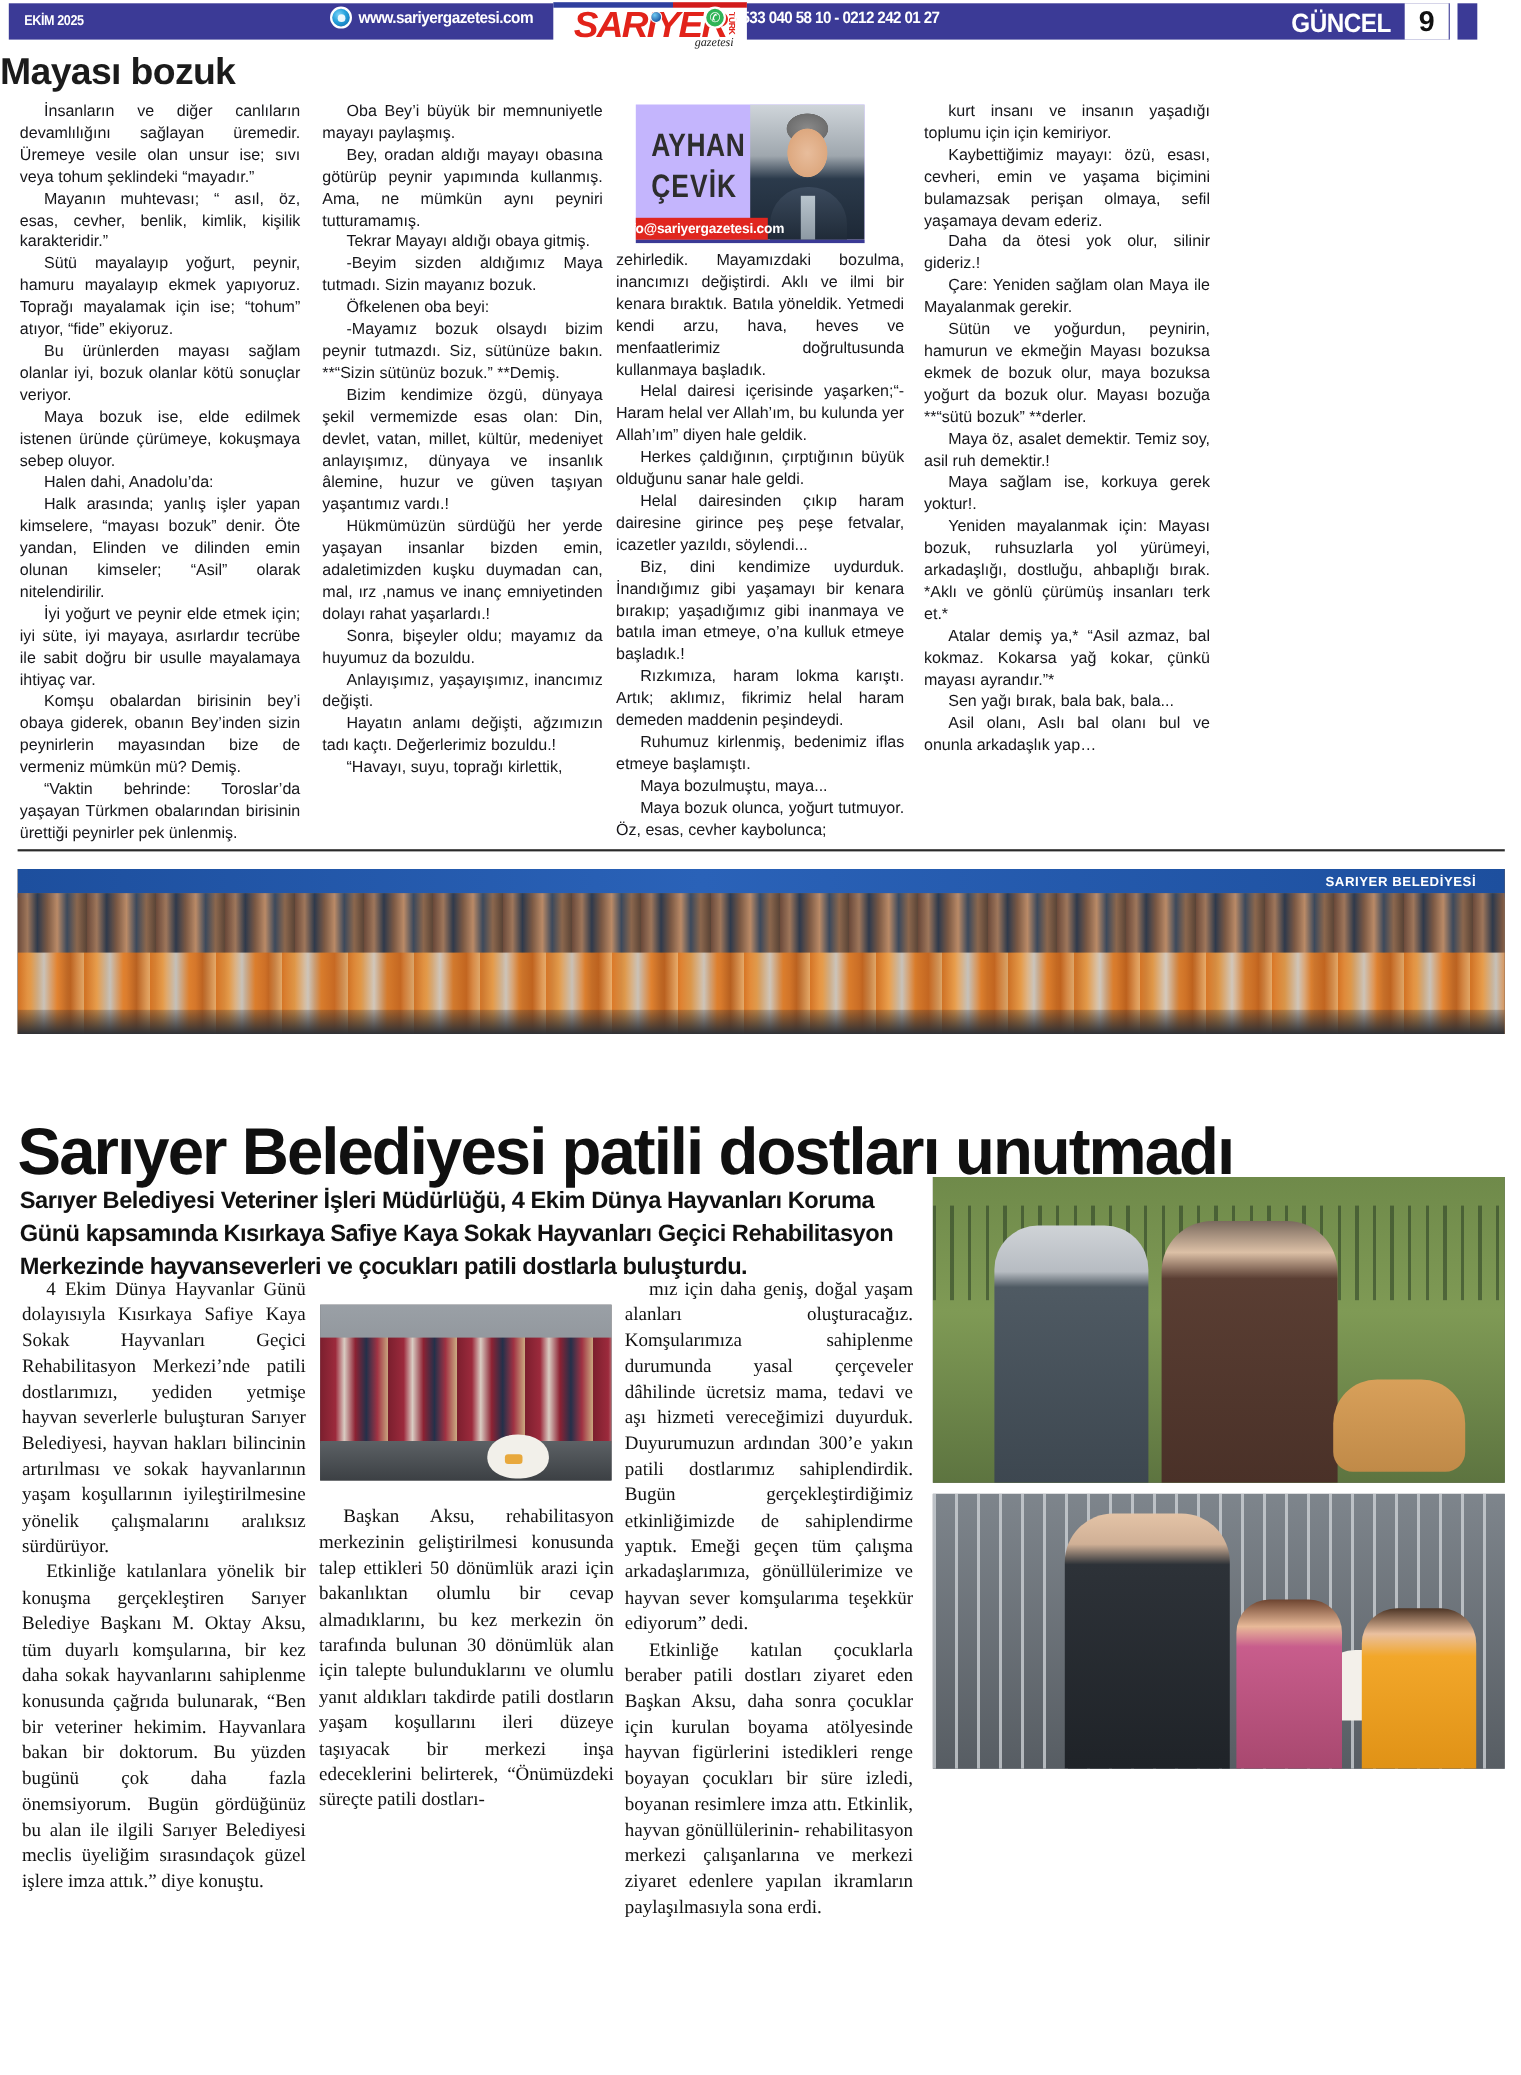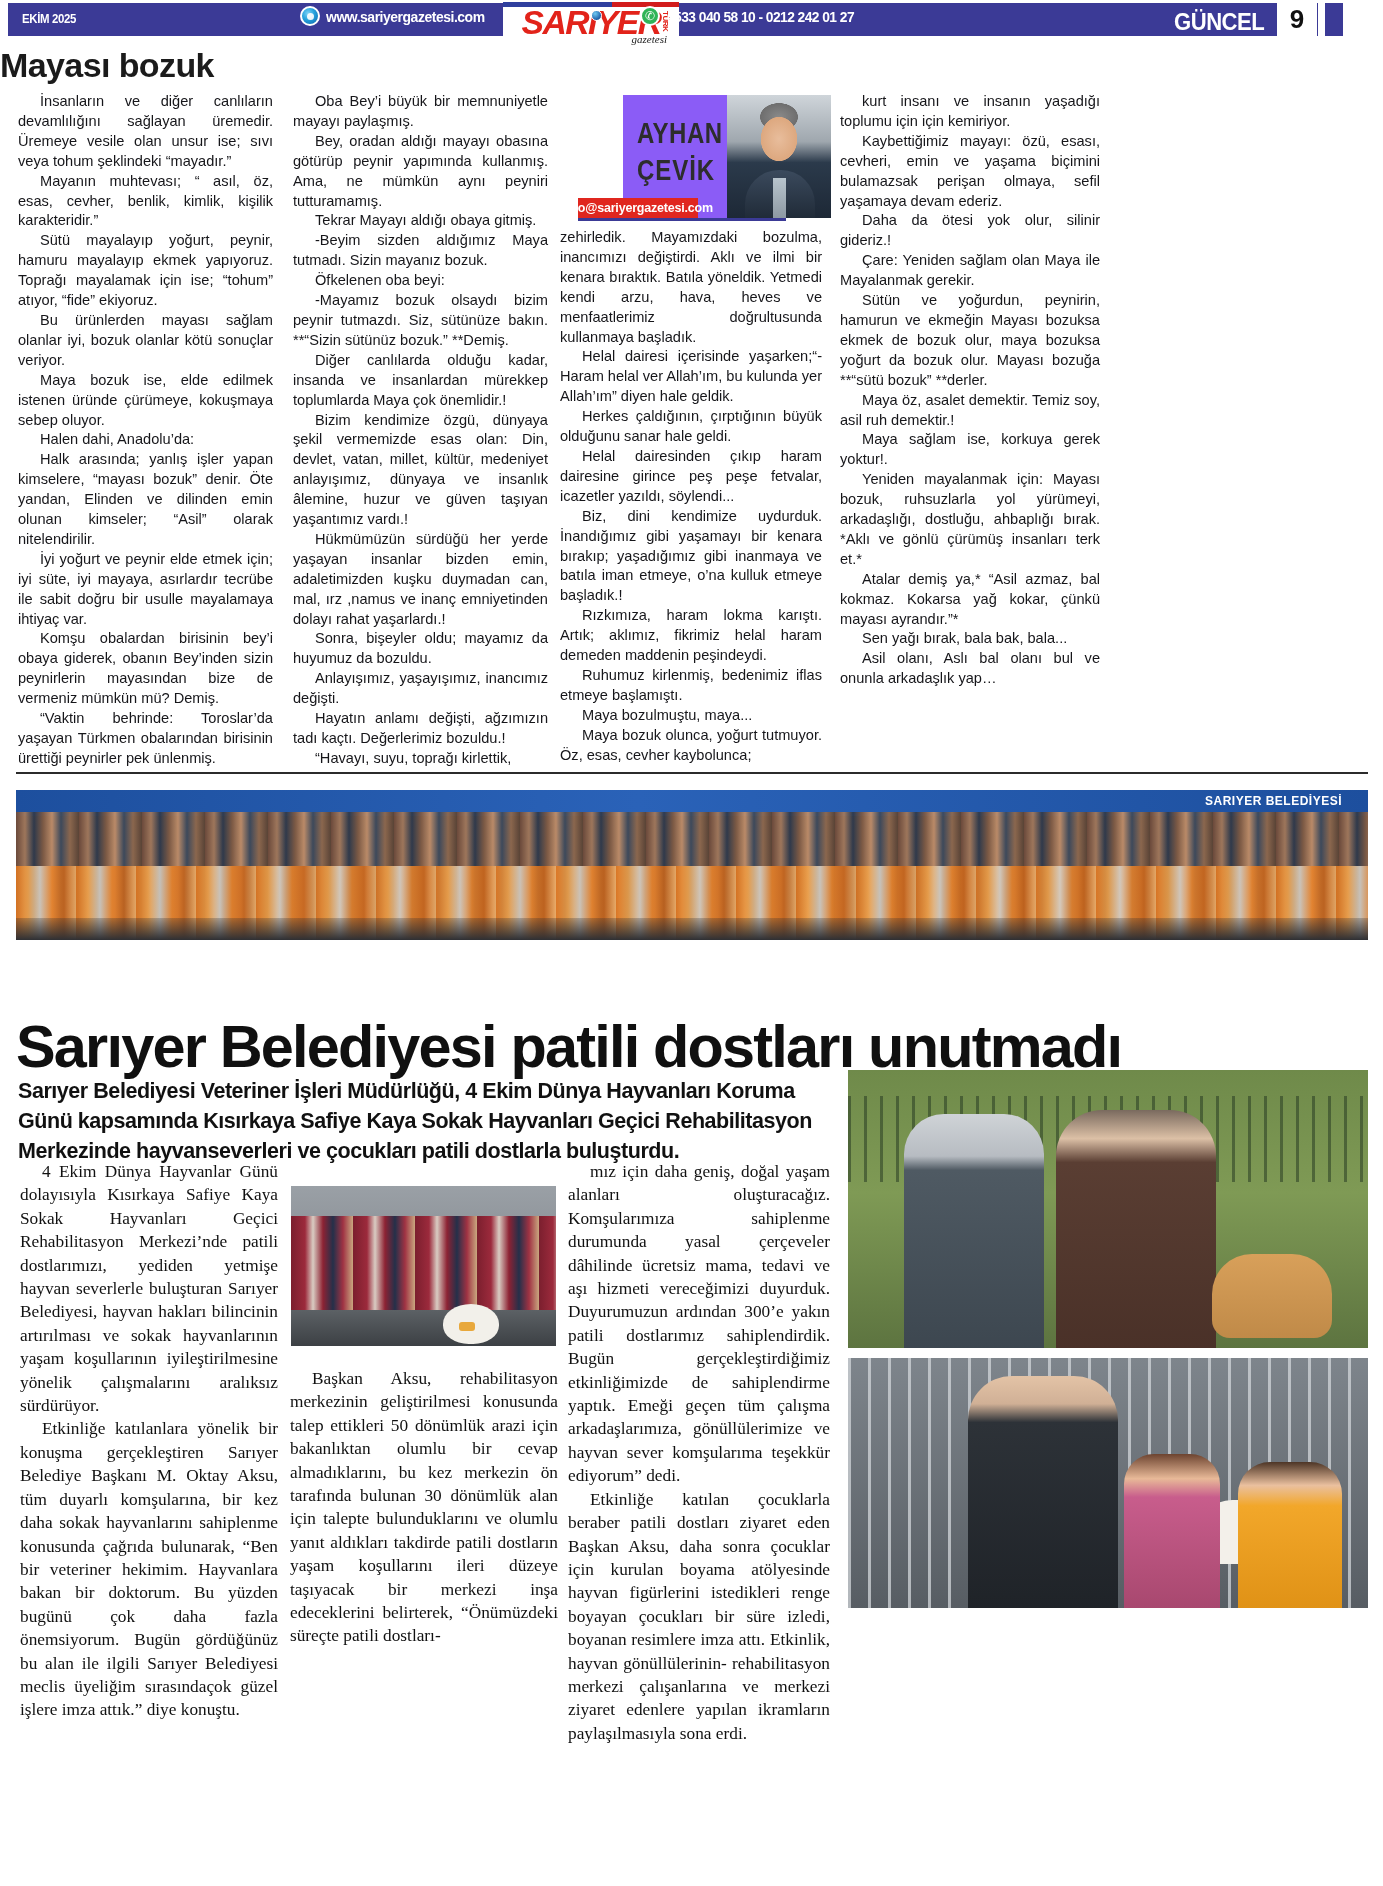--- a/index.html
+++ b/index.html
@@ -156,23 +156,22 @@
   #col3 { left: 560px; width: 262px; }
   #col4 { left: 840px; width: 260px; }
 
   #col3 { top: 228px; }
 
   
   .author-card {
     position: absolute;
     left: 578px; top: 95px;
     width: 208px; height: 123px;
-    background: #8b5cf6;
+    background: #c4b5fd;
     overflow: hidden;
-    margin-left: 45px;
   }
   .author-name {
     position: absolute; left: 14px; top: 20px;
     font-size: 25px; font-weight: bold;
     color: #2d2d2d;
     letter-spacing: 0.5px;
     line-height: 31px;
     transform: scaleY(1.18) scaleX(0.96);
     transform-origin: left top;
   }
@@ -405,21 +404,20 @@
   <p>“Vaktin behrinde: Toroslar’da yaşayan Türkmen obalarından birisinin ürettiği peynirler pek ünlenmiş.</p>
 </div>
 
 <div class="col" id="col2">
   <p>Oba Bey’i büyük bir memnuniyetle mayayı paylaşmış.</p>
   <p>Bey, oradan aldığı mayayı obasına götürüp peynir yapımında kullanmış. Ama, ne mümkün aynı peyniri tutturamamış.</p>
   <p>Tekrar Mayayı aldığı obaya gitmiş.</p>
   <p>-Beyim sizden aldığımız Maya tutmadı. Sizin mayanız bozuk.</p>
   <p>Öfkelenen oba beyi:</p>
   <p>-Mayamız bozuk olsaydı bizim peynir tutmazdı. Siz, sütünüze bakın. **“Sizin sütünüz bozuk.” **Demiş.</p>
-  <p>Diğer canlılarda olduğu kadar, insanda ve insanlardan mürekkep toplumlarda Maya çok önemlidir.!</p>
   <p>Bizim kendimize özgü, dünyaya şekil vermemizde esas olan: Din, devlet, vatan, millet, kültür, medeniyet anlayışımız, dünyaya ve insanlık âlemine, huzur ve güven taşıyan yaşantımız vardı.!</p>
   <p>Hükmümüzün sürdüğü her yerde yaşayan insanlar bizden emin, adaletimizden kuşku duymadan can, mal, ırz ,namus ve inanç  emniyetinden dolayı rahat yaşarlardı.!</p>
   <p>Sonra, bişeyler oldu; mayamız da huyumuz da bozuldu.</p>
   <p>Anlayışımız, yaşayışımız, inancımız değişti.</p>
   <p>Hayatın anlamı değişti,  ağzımızın tadı kaçtı. Değerlerimiz bozuldu.!</p>
   <p>“Havayı, suyu, toprağı kirlettik,</p>
 </div>
 
 <div class="author-card">
   <div class="author-name">

